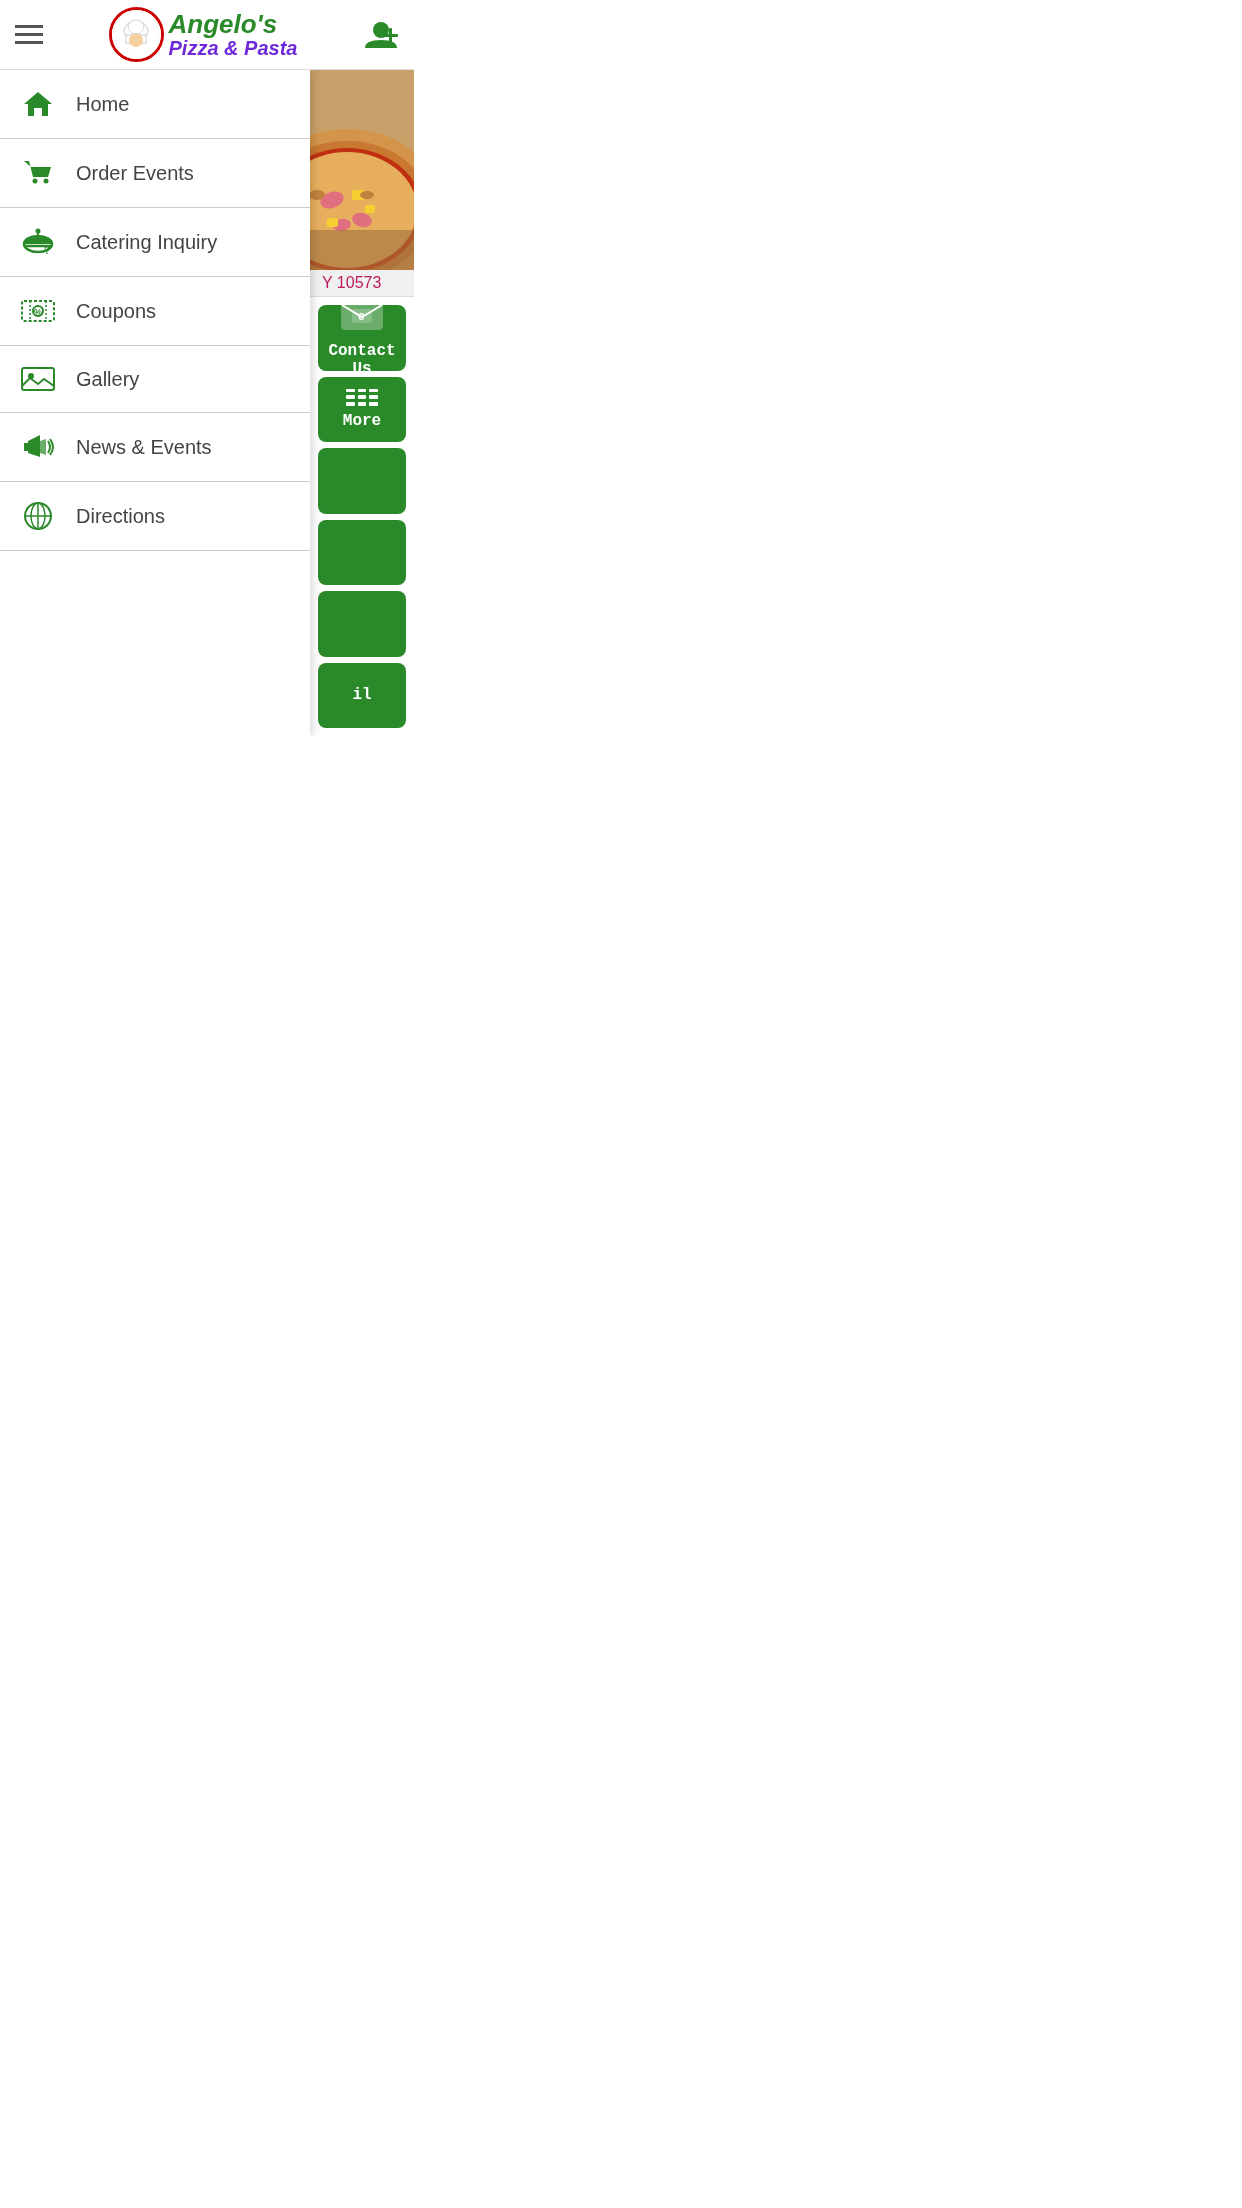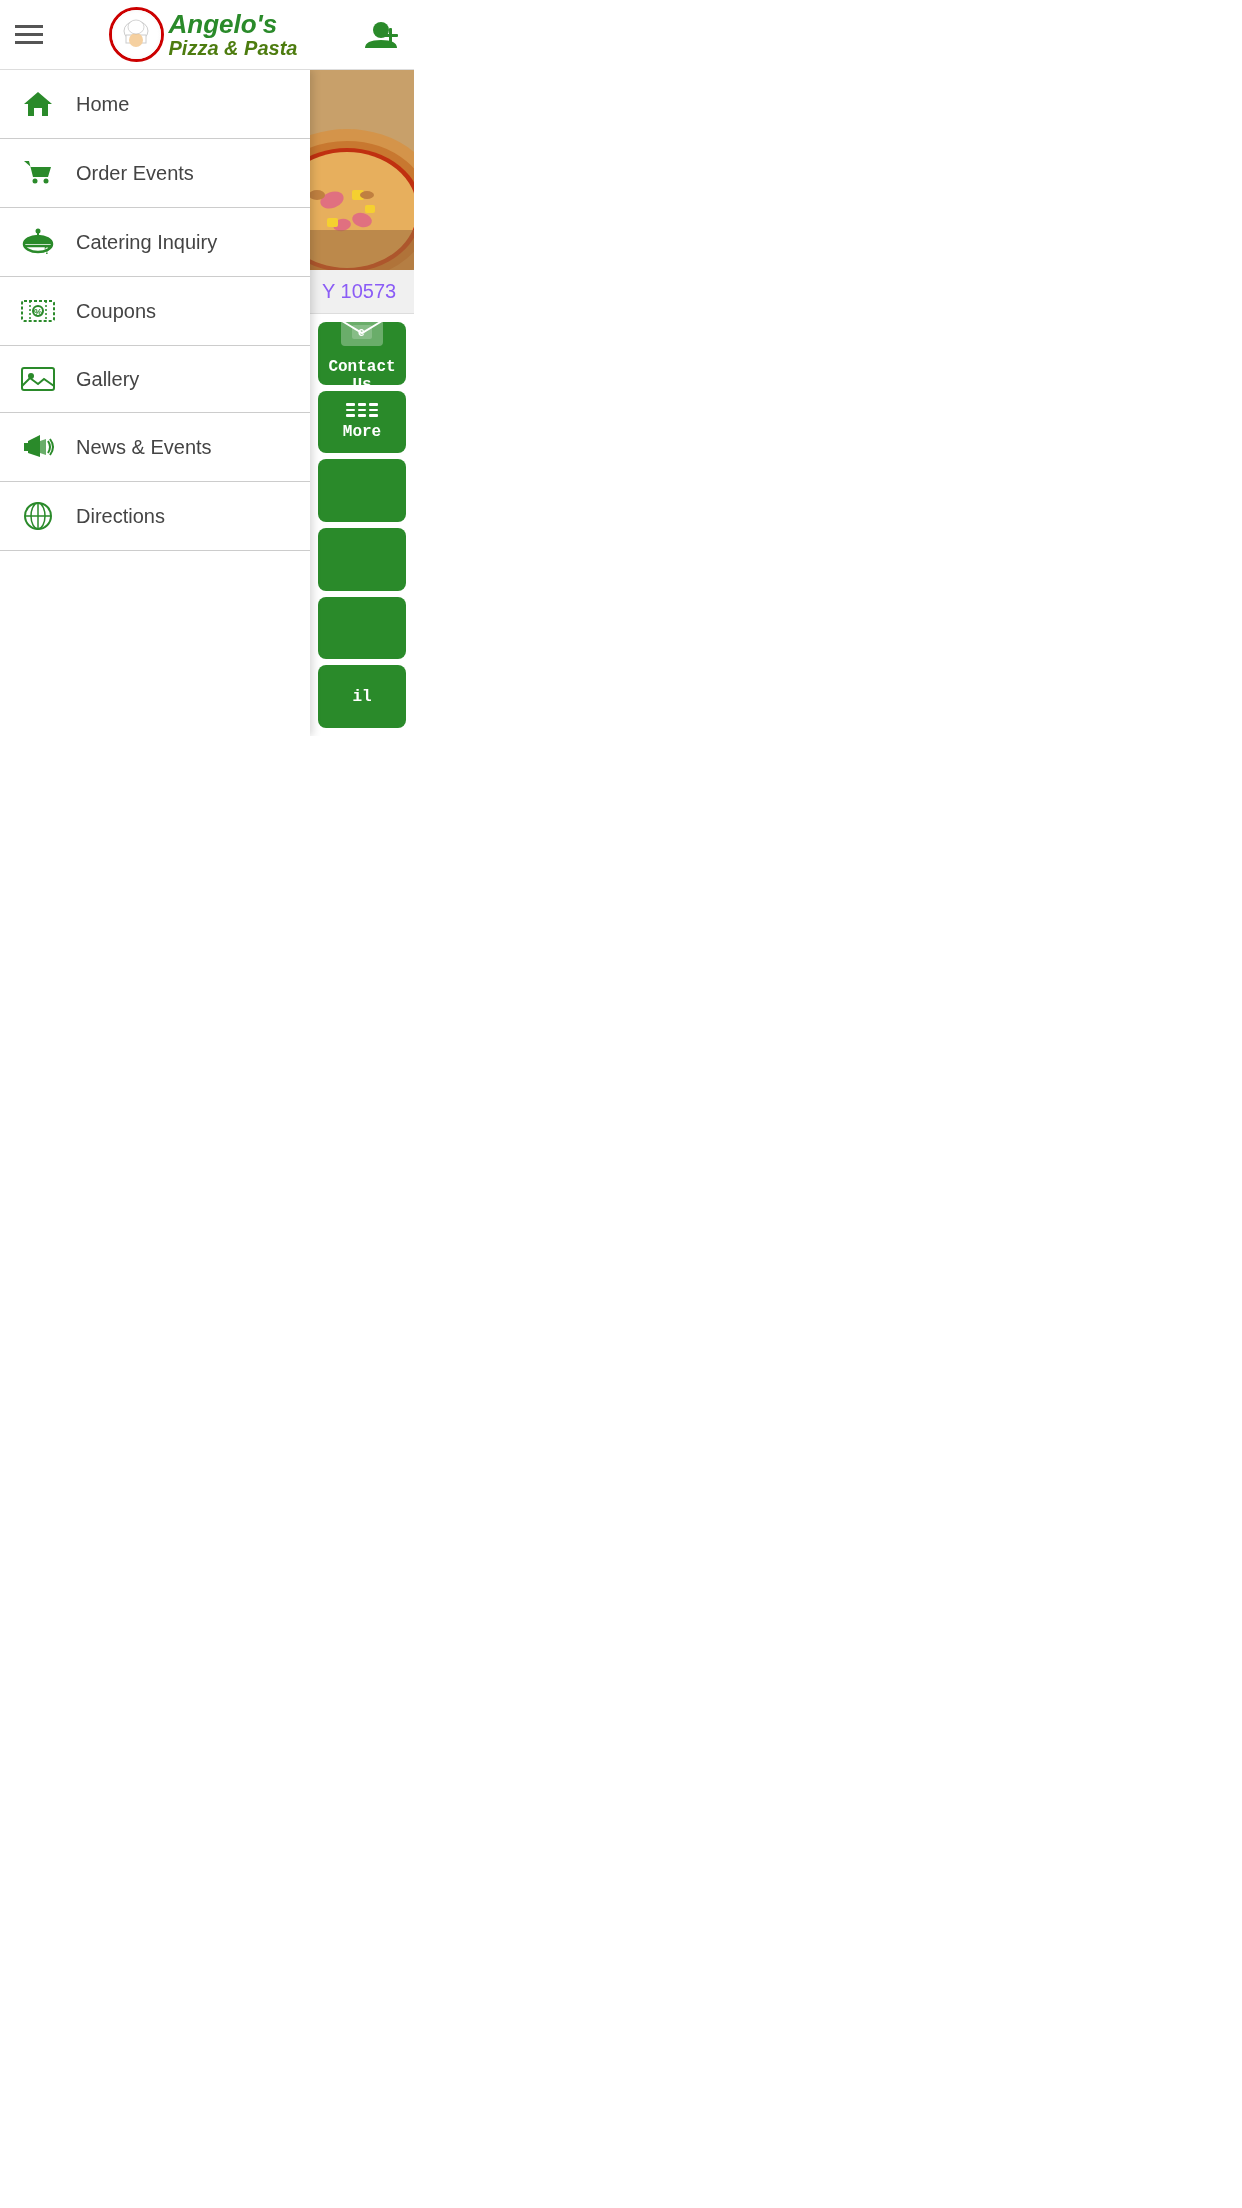--- a/index.html
+++ b/index.html
@@ -79,21 +79,21 @@
     .logo-text-angelos {
       font-size: 26px;
       font-weight: bold;
       color: #2a8a2a;
       line-height: 1;
     }
 
     .logo-text-pizza {
       font-size: 20px;
       font-weight: bold;
-      color: #4d7c0f;
+      color: #6d28d9;
       line-height: 1.1;
     }
 
     .user-menu-icon {
       display: flex;
       align-items: center;
       gap: 5px;
       cursor: pointer;
     }
 
@@ -152,23 +152,23 @@
       width: 100%;
       height: 200px;
       background: linear-gradient(135deg, #c8a06a 0%, #d4874a 25%, #b84a1a 40%, #8b1a0a 50%, #6a3015 60%, #c8a06a 70%, #e8c87a 80%, #d4a050 90%, #4a7a1a 95%, #6ab02a 100%);
       position: relative;
       overflow: hidden;
     }
 
     
     .address-bar {
       background: #f0f0f0;
-      padding: 10px 12px;
-      font-size: 20px;
-      color: #8b5cf6;
+      padding: 4px 12px;
+      font-size: 16px;
+      color: #be185d;
       border-bottom: 1px solid #ddd;
     }
 
     
     .action-buttons {
       display: flex;
       flex-direction: column;
       gap: 6px;
       padding: 8px;
       flex: 1;

